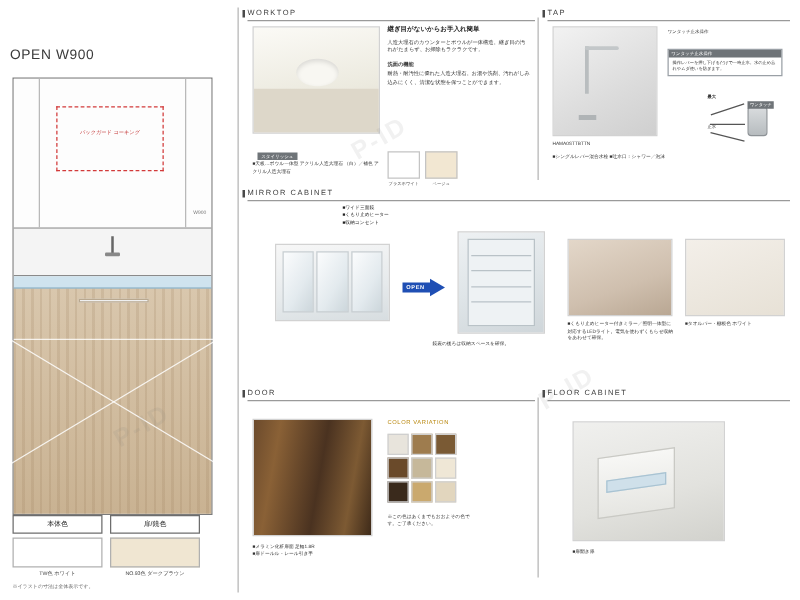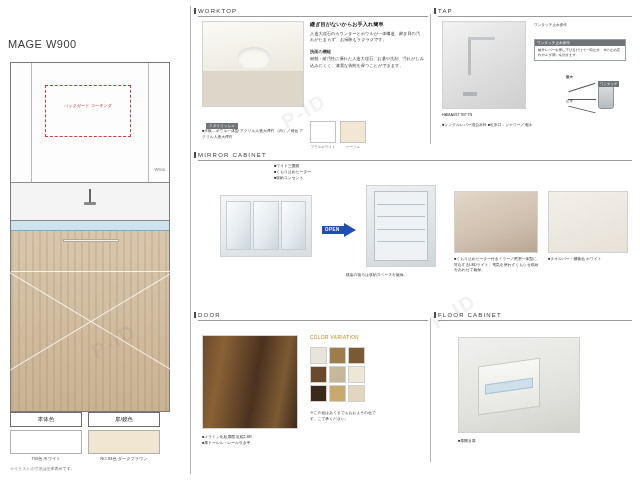--- a/index.html
+++ b/index.html
@@ -228,21 +228,21 @@
   .vline {
     position:absolute; width:1px; background:#b5b5b5;
   }
 </style>
 </head>
 <body>
 
 <div class="page">
 
   <div class="left-col">
-    <div class="product-title">MAGE W900</div>
+    <div class="product-title">OPEN W900</div>
 
     <div class="drawing">
       <div class="dw-top">
         <div class="red-box"></div>
         <div class="red-label">バックガード
 コーキング</div>
       </div>
       <div class="dw-mid">
         <div class="faucet"></div>
       </div>

